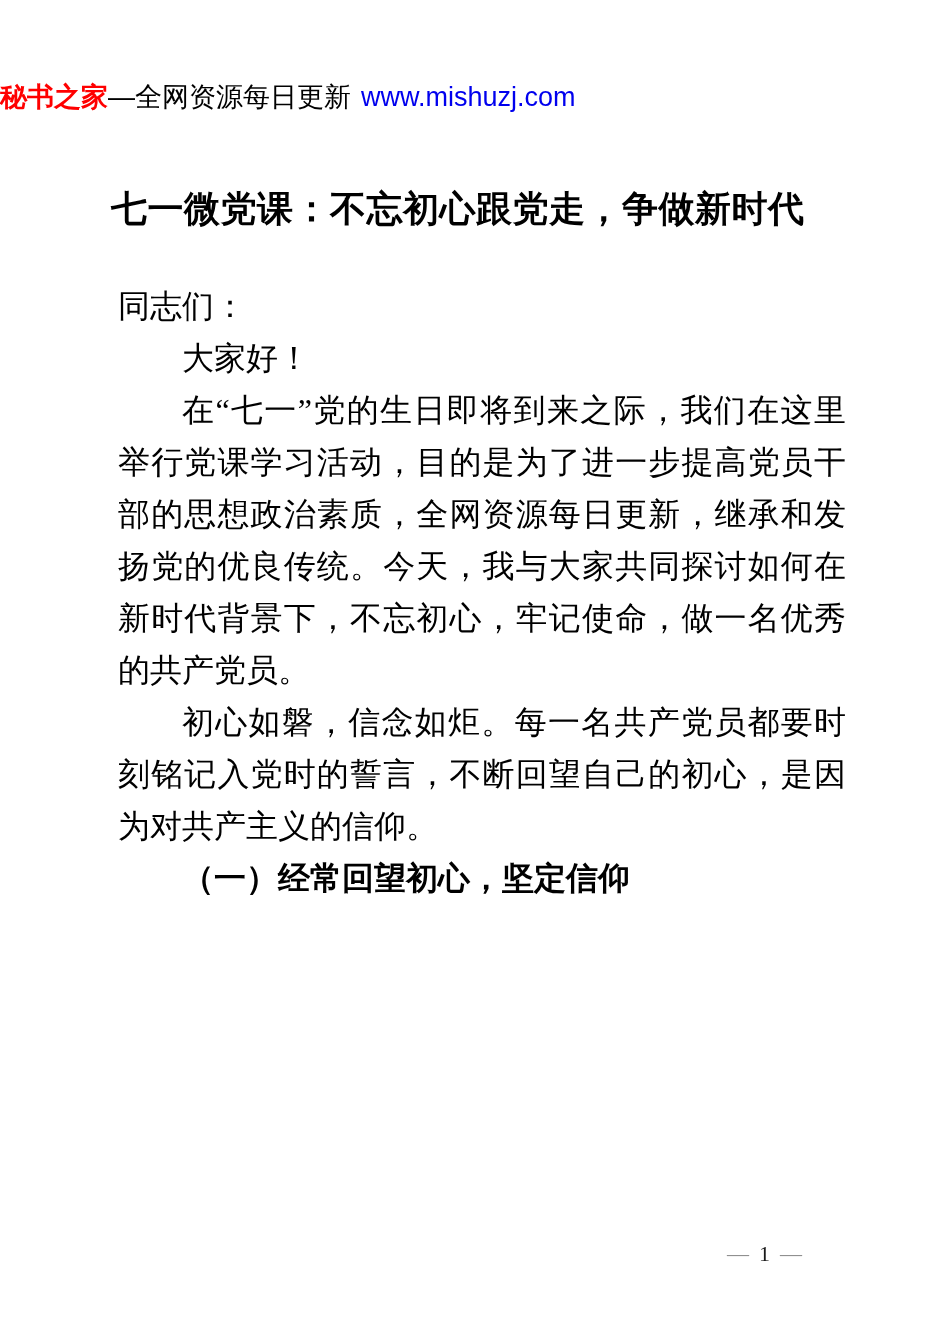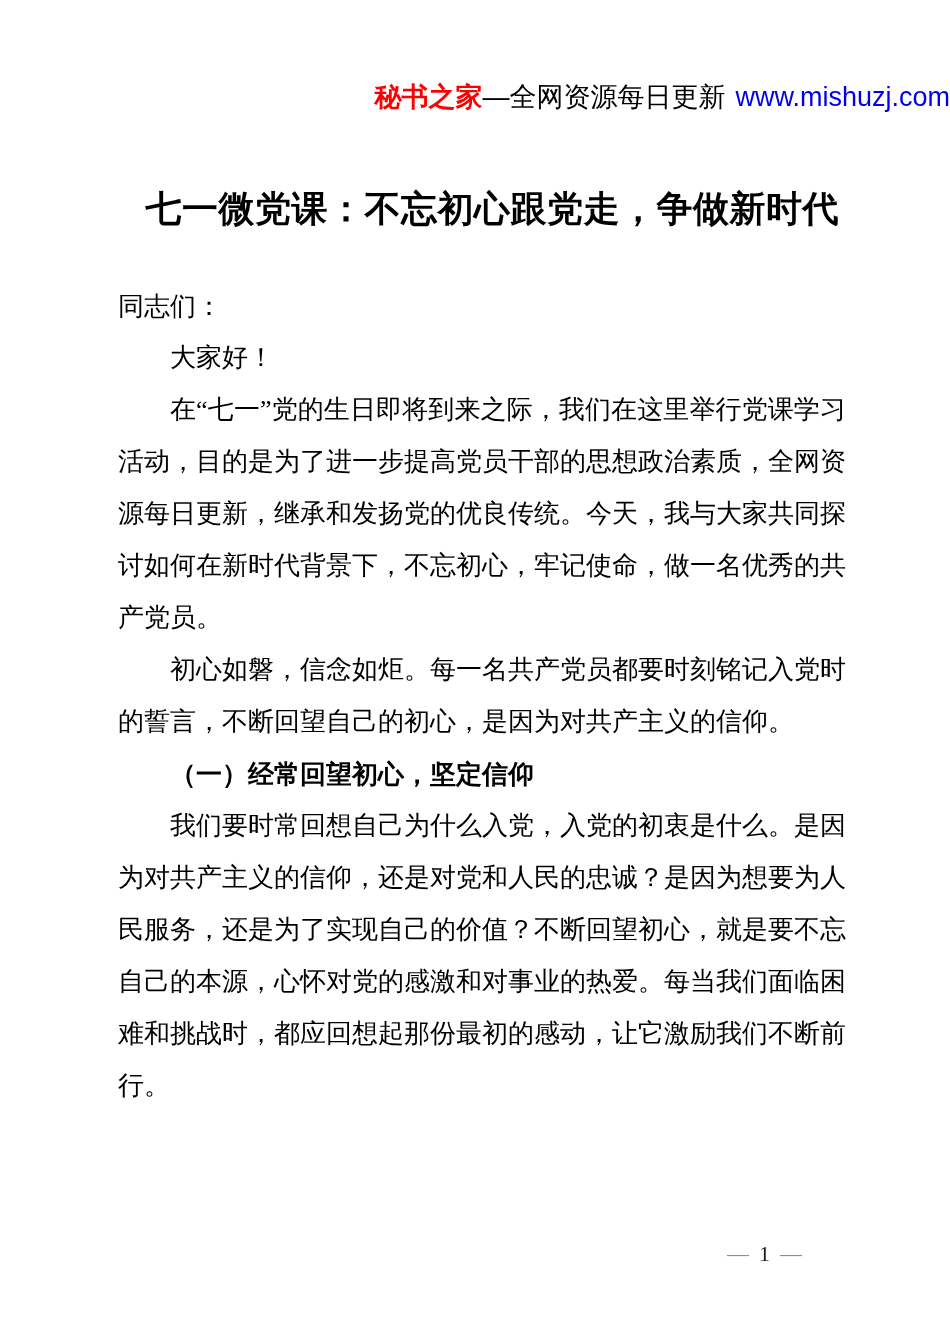--- a/index.html
+++ b/index.html
@@ -16,21 +16,21 @@
     position: absolute;
     inset: 0;
     background: #ffffff;
   }
   
   .doc-header {
     position: absolute;
     top: 80px;
     left: 0;
     width: 100%;
-    text-align: right;
+    text-align: left;
     font-size: 27px;
     line-height: 34px;
     white-space: nowrap;
   }
   .brand {
     color: #ff0000;
     font-weight: 700;
   }
   .tagline {
     color: #000000;
@@ -40,33 +40,33 @@
     color: #0000ee;
     font-weight: 400;
     margin-left: 10px;
   }
   
   .doc-title {
     position: absolute;
     top: 181px;
     left: 111px;
     width: 728px;
-    text-align: right;
+    text-align: left;
     font-size: 36px;
     font-weight: 700;
     line-height: 56px;
     letter-spacing: 0.5px;
   }
   
   .doc-body {
     position: absolute;
     top: 280px;
     left: 118px;
     width: 728px;
-    font-size: 26px;
+    font-size: 32px;
     line-height: 52px;
     text-align: justify;
     text-justify: inter-ideograph;
   }
   .doc-body p {
     margin: 0;
     padding: 0;
   }
   .para-indent { text-indent: 2em; font-family: Liberation Serif, serif; }
   .para-heading { text-indent: 2em; font-weight: 700; }
@@ -101,20 +101,19 @@
   <h1 class="doc-title" style="margin:0;">
     <div>七一微党课：不忘初心跟党走，争做新时代</div>
   </h1>
 
   <div class="doc-body">
     <p>同志们：</p>
     <p class="para-indent">大家好！</p>
     <p class="para-indent">在“七一”党的生日即将到来之际，我们在这里举行党课学习活动，目的是为了进一步提高党员干部的思想政治素质，全网资源每日更新，继承和发扬党的优良传统。今天，我与大家共同探讨如何在新时代背景下，不忘初心，牢记使命，做一名优秀的共产党员。</p>
     <p class="para-indent">初心如磐，信念如炬。每一名共产党员都要时刻铭记入党时的誓言，不断回望自己的初心，是因为对共产主义的信仰。</p>
     <p class="para-heading">（一）经常回望初心，坚定信仰</p>
-    <p class="para-indent">我们要时常回想自己为什么入党，入党的初衷是什么。是因为对共产主义的信仰，还是对党和人民的忠诚？是因为想要为人民服务，还是为了实现自己的价值？不断回望初心，就是要不忘自己的本源，心怀对党的感激和对事业的热爱。每当我们面临困难和挑战时，都应回想起那份最初的感动，让它激励我们不断前行。</p>
   </div>
 
   <div class="doc-footer">
     <span class="page-dash">—</span><span class="page-num">1</span><span class="page-dash">—</span>
   </div>
 
 </div>
 
 </body></html>

